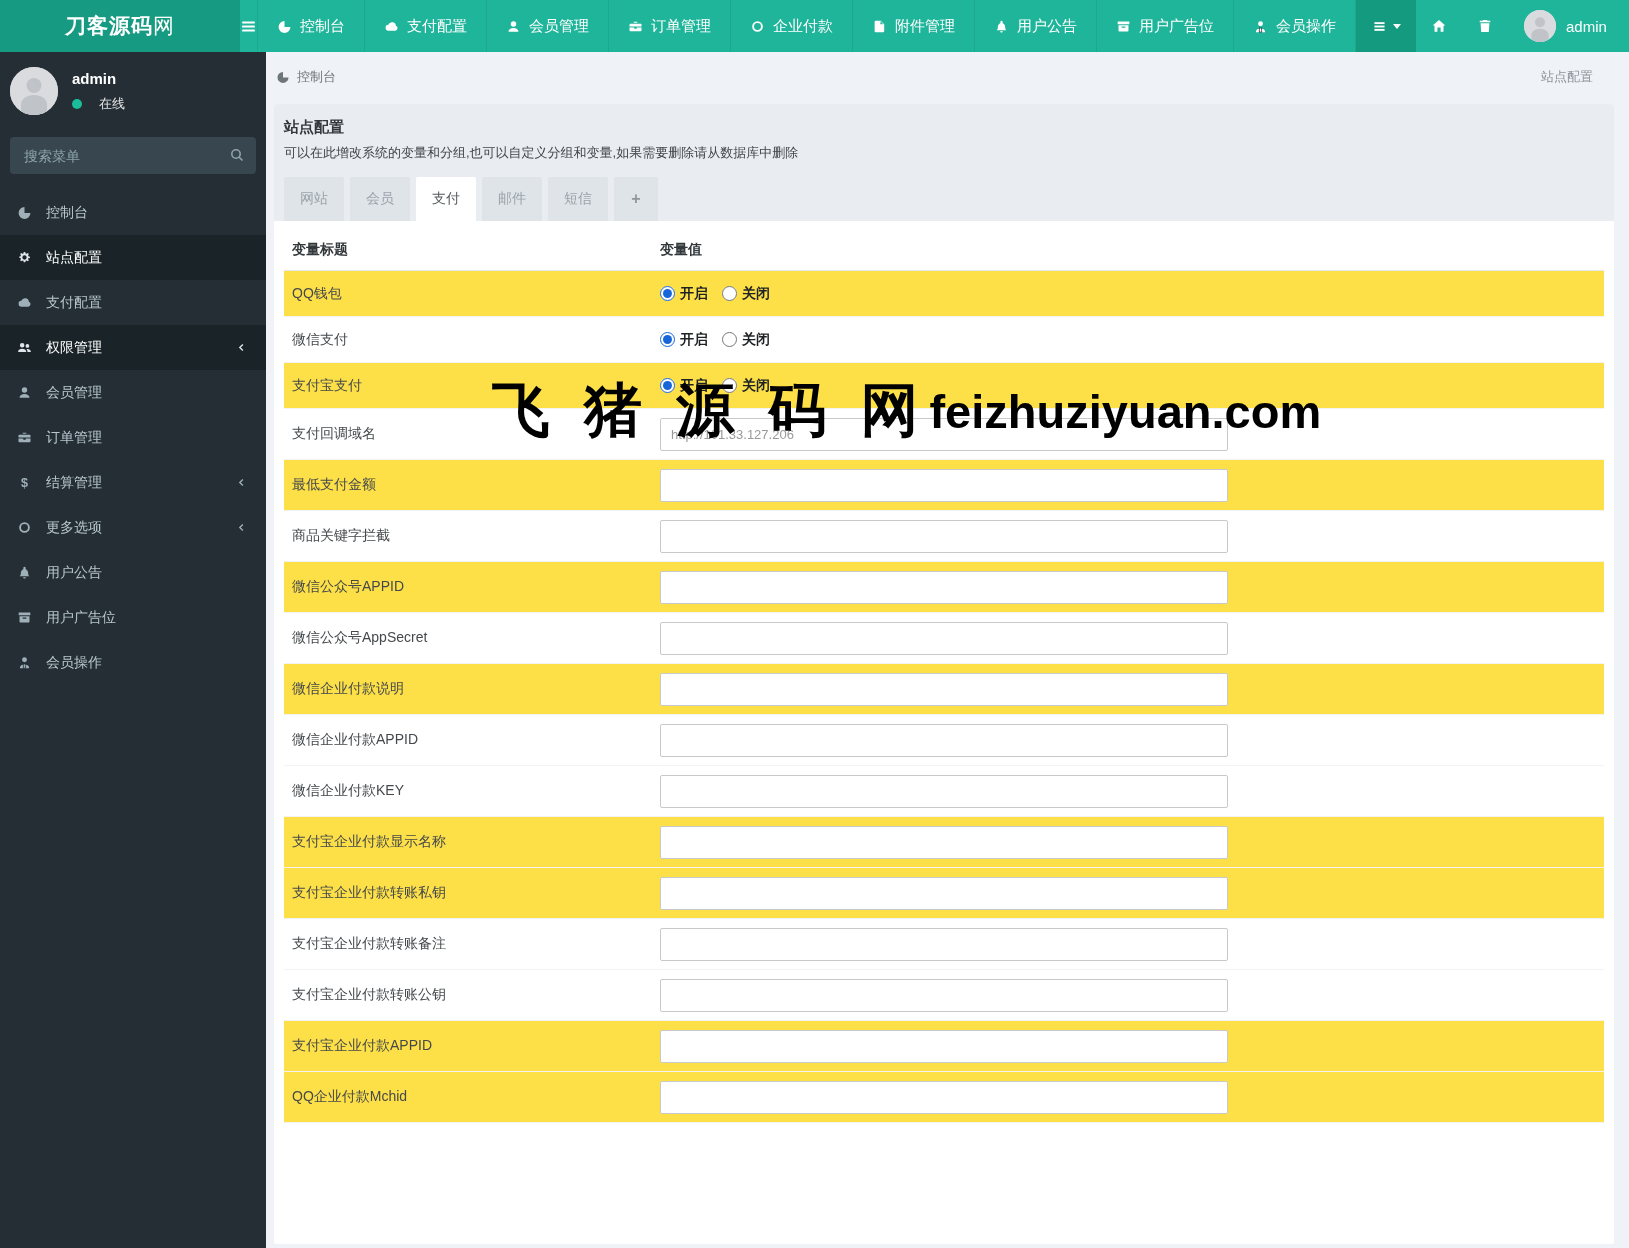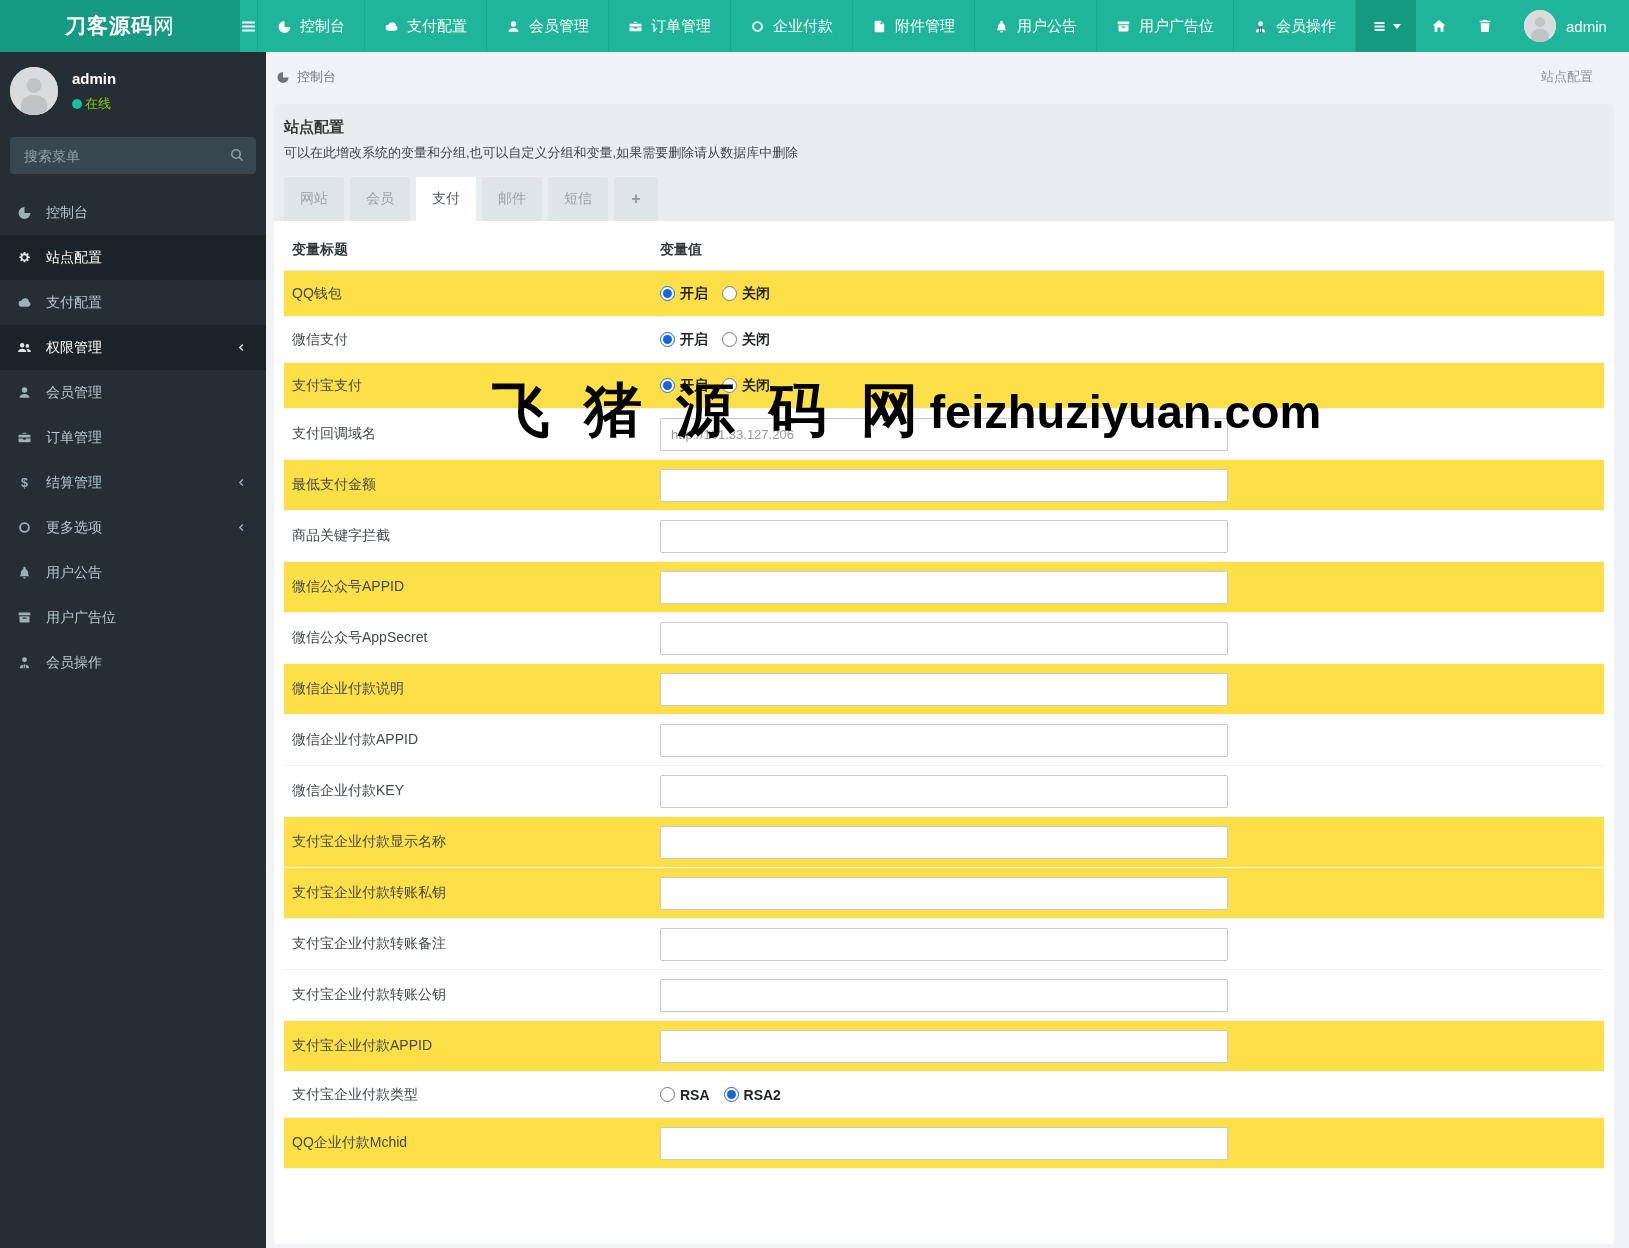--- a/index.html
+++ b/index.html
@@ -64,21 +64,21 @@
   
   .sidebar {
     position:absolute; top:52px; left:0; bottom:0; width:266px;
     background:#242e34; z-index:10;
   }
   .user-panel { display:flex; gap:14px; padding:15px 12px 12px 10px; align-items:center; }
   .side-avatar {
     width:48px; height:48px; border-radius:50%; overflow:hidden; background:#d8dadd; flex:0 0 auto;
   }
   .up-name { color:#fff; font-weight:bold; font-size:15px; margin-bottom:8px; }
-  .up-status { display:flex; align-items:center; gap:3px; color:#84cc16; font-size:13px; }
+  .up-status { display:flex; align-items:center; gap:17px; color:#e5e5e5; font-size:13px; }
   .dot { width:10px; height:10px; border-radius:50%; background:#1abc9c; }
   .side-search { position:relative; margin:10px 10px 16px 10px; }
   .side-search input {
     width:100%; height:37px; background:#38474f; border:none; border-radius:4px;
     color:#d4dde1; font-size:14px; padding:0 36px 0 14px; outline:none;
     font-family:"Liberation Sans","DejaVu Sans",sans-serif;
   }
   .side-search input::placeholder { color:#8fa3ab; }
   .search-icn { position:absolute; right:11px; top:10px; color:#8fa3ab; }
   .search-icn svg { width:16px; height:16px; }
@@ -561,35 +561,20 @@
             <div class="tcell val">
               <input type="text" class="tinput" style="">
             </div>
           </div>
           <div class="trow input-row stripe">
             <div class="tcell lbl">支付宝企业付款APPID</div>
             <div class="tcell val">
               <input type="text" class="tinput" style="">
             </div>
           </div>
-          <div class="trow radio-row">
-            <div class="tcell lbl">支付宝企业付款类型</div>
-            <div class="tcell val">
-              <div class="radios">
-                <label class="ropt">
-                  <input type="radio" name="row17" style="">
-                  <span class="rlabel">RSA</span>
-                </label>
-                <label class="ropt">
-                  <input type="radio" name="row17" checked="" style="">
-                  <span class="rlabel">RSA2</span>
-                </label>
-              </div>
-            </div>
-          </div>
           <div class="trow input-row stripe">
             <div class="tcell lbl">QQ企业付款Mchid</div>
             <div class="tcell val">
               <input type="text" class="tinput" style="">
             </div>
           </div>
         </div>
     </div>
   </section>
 </main>

